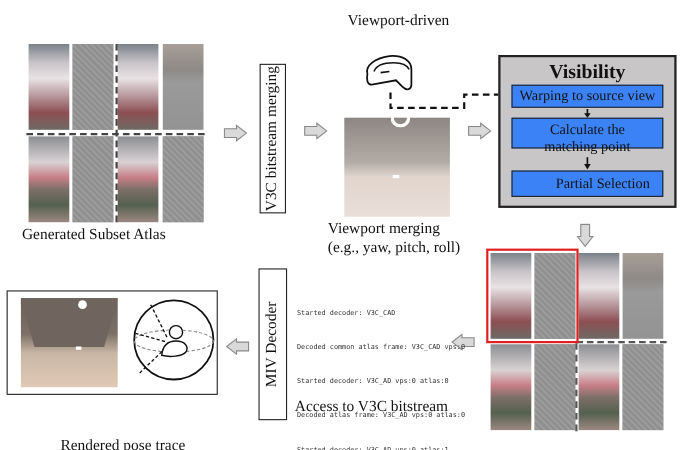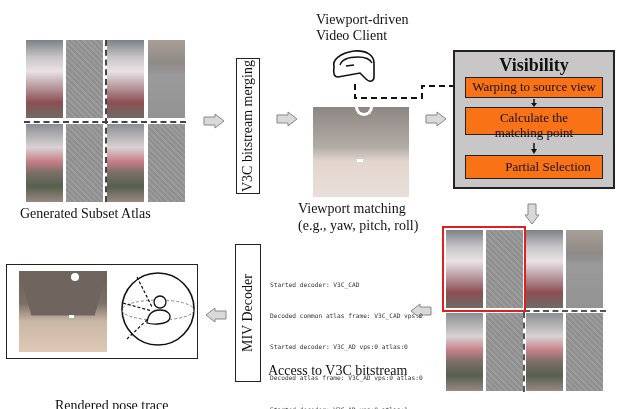--- a/index.html
+++ b/index.html
@@ -9,21 +9,21 @@
   
   .tile{position:absolute;width:37px;height:78px;}
   .tex-img{background:linear-gradient(180deg,#7a8288 0%,#c9c4c8 22%,#e8e2e4 40%,#b89aa0 60%,#8c4f52 80%,#6e6a66 100%);}
   .tex-img2{background:linear-gradient(180deg,#8b8e92 0%,#d9d2d4 30%,#c77f86 48%,#7c6f68 62%,#55604f 80%,#9b8880 100%);}
   .tex-gray{background:repeating-linear-gradient(45deg,#8f8f8f 0 2px,#9b9b9b 2px 4px),#959595;}
   .tex-grayhalf{background:linear-gradient(180deg,#a89e96 0%,#8e8a87 30%,#9a9a9a 45%,#939393 100%);}
   .vbox{position:absolute;border:1.5px solid #222;background:#fff;writing-mode:vertical-rl;transform:rotate(180deg);display:flex;align-items:center;justify-content:center;font-size:14px;}
   .arrow{position:absolute;}
   .vc-outer{position:absolute;left:453px;top:50px;width:162px;height:139px;background:#c8c6c6;border:2px solid #222;box-sizing:border-box;}
   .vc-title{position:absolute;left:0;top:3px;width:100%;text-align:center;font-weight:bold;font-size:18px;}
-  .vc-step{position:absolute;left:10px;width:138px;background:#f97316;border:1.5px solid #222;box-sizing:border-box;text-align:center;font-size:13px;line-height:15px;}
+  .vc-step{position:absolute;left:10px;width:138px;background:#3b82f6;border:1.5px solid #222;box-sizing:border-box;text-align:center;font-size:13px;line-height:15px;}
   .log{position:absolute;left:270px;top:259px;font-family:"DejaVu Sans Mono",monospace;font-size:6.2px;line-height:10.4px;color:#333;white-space:pre;}
   .room{position:absolute;background:linear-gradient(180deg,#6b6058 0%,#7b6f66 40%,#c9b7a6 62%,#e0c9b5 100%);}
   .room-ceiling{position:absolute;left:0;top:0;right:0;height:55%;background:#6f655e;clip-path:polygon(0 0,100% 0,86% 100%,14% 100%);}
   .room2{position:absolute;background:linear-gradient(180deg,#8d8682 0%,#b3aca6 45%,#e1d5ce 60%,#eadfd8 100%);}
 </style>
 </head>
 <body>
 
 <div>
   <div class="tile tex-img" style="left:26px;top:40px;"></div>
@@ -46,38 +46,37 @@
 <div class="vbox" style="left:236px;top:58px;width:22px;height:134px;">
   <span>V3C bitstream merging</span>
 </div>
 
 <svg class="arrow" style="left:276px;top:111px;" width="22" height="16">
     <polygon points="1,4 12,4 12,1 21,8 12,15 12,12 1,12" fill="#d9d9d9" stroke="#888" stroke-width="1"></polygon>
   </svg>
 
 <div class="abs cap" style="left:316px;top:12px;width:110px;line-height:16px;">
   <div>Viewport-driven</div>
-  <div>Video Client</div>
 </div>
 <svg class="abs" style="left:330px;top:45px;" width="48" height="42" viewBox="0 0 48 42">
   <path d="M4,22 C2,15 10,8 24,6 C36,5 44,10 44,18 L44,32 C44,36 40,38 36,34 L30,28 L8,32 C4,32 3,28 4,22 Z" fill="#fff" stroke="#111" stroke-width="1.6"></path>
   <path d="M10,20 C12,14 20,12 28,12 C34,12 40,14 42,18" fill="none" stroke="#111" stroke-width="1.4"></path>
   <path d="M16,21 L24,20" stroke="#111" stroke-width="1.6"></path>
 </svg>
 
 <svg class="abs" style="left:350px;top:82px;" width="120" height="30">
   <polyline points="5,2 5,16 72,16 72,4 108,4" fill="none" stroke="#111" stroke-width="2" stroke-dasharray="6,4"></polyline>
 </svg>
 
 <div class="room2" style="left:313px;top:107px;width:96px;height:90px;">
   <div class="abs" style="left:42px;top:-2px;width:12px;height:8px;border:3px solid #fff;border-top:none;border-radius:0 0 10px 10px;"></div>
   <div class="abs" style="left:44px;top:52px;width:6px;height:3px;background:#fff;"></div>
 </div>
 <div class="abs cap" style="left:298px;top:200px;width:126px;line-height:17px;">
-  <div>Viewport matching</div>
+  <div>Viewport merging</div>
   <div>(e.g., yaw, pitch, roll)</div>
 </div>
 
 <svg class="arrow" style="left:425px;top:111px;" width="22" height="16">
     <polygon points="1,4 12,4 12,1 21,8 12,15 12,12 1,12" fill="#d9d9d9" stroke="#888" stroke-width="1"></polygon>
   </svg>
 
 <div class="vc-outer">
   <div class="vc-title">Visibility Calculation</div>
   <div class="vc-step" style="top:25px;height:21px;line-height:18px;">Warping to source view</div>

